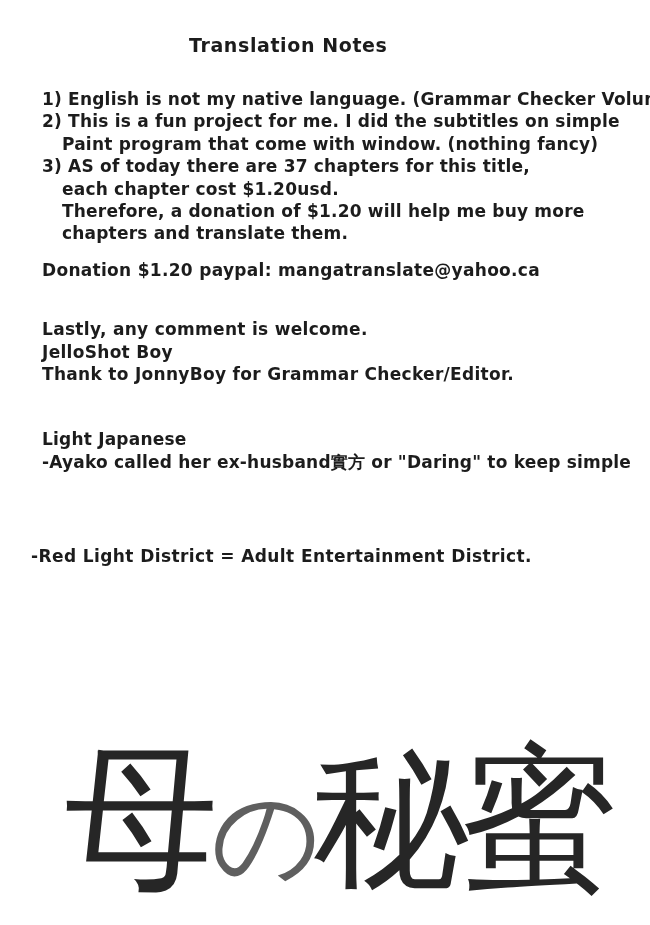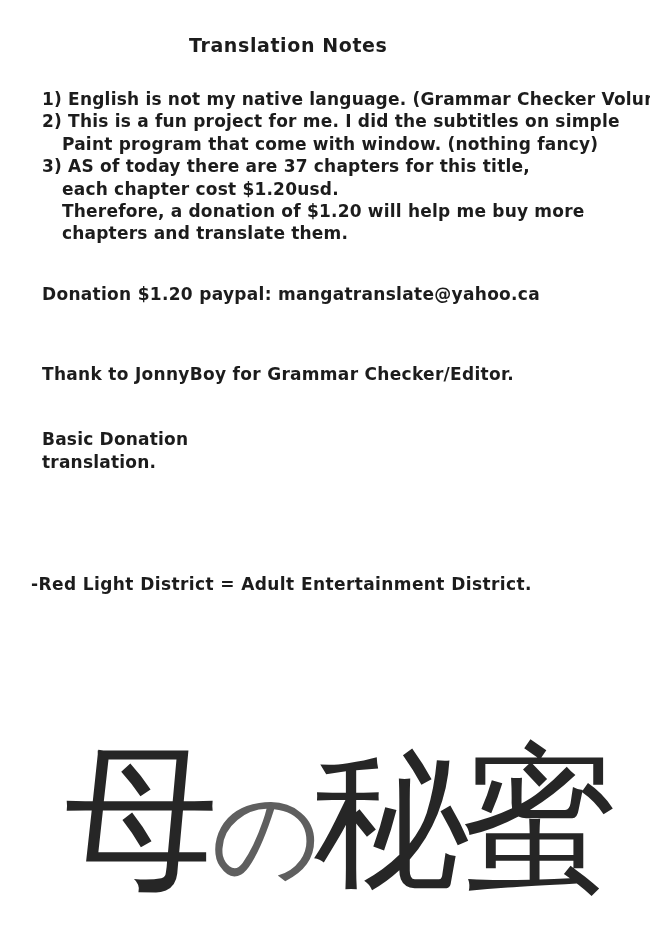--- a/index.html
+++ b/index.html
@@ -33,21 +33,21 @@
     line-height: 22.4px;
     letter-spacing: 0.2px;
     white-space: nowrap;
   }
   .notes-list .cont {
     padding-left: 20px;
   }
   .donation-line {
     position: absolute;
     left: 42px;
-    top: 284px;
+    top: 260px;
     font-size: 17px;
     letter-spacing: 0.3px;
     white-space: nowrap;
   }
   .closing-block {
     position: absolute;
     left: 42px;
     top: 318px;
     font-size: 17px;
     line-height: 23px;
@@ -71,21 +71,20 @@
     letter-spacing: 0.2px;
     white-space: nowrap;
   }
   .district-line {
     position: absolute;
     left: 31px;
     top: 546px;
     font-size: 17px;
     letter-spacing: 0.4px;
     white-space: nowrap;
-    margin-top: 28px;
   }
   .manga-title {
     position: absolute;
     left: 64px;
     top: 738px;
     display: flex;
     align-items: baseline;
     font-family: "DejaVu Serif", "Liberation Serif", serif;
     font-weight: normal;
     color: #262626;
@@ -114,26 +113,30 @@
     <div class="line">2) This is a fun project for me. I did the subtitles on simple</div>
     <div class="line cont">Paint program that come with window. (nothing fancy)</div>
     <div class="line">3) AS of today there are 37 chapters for this title,</div>
     <div class="line cont">each chapter cost $1.20usd.</div>
     <div class="line cont">Therefore, a donation of $1.20 will help me buy more</div>
     <div class="line cont">chapters and translate them.</div>
   </div>
 
   <div class="donation-line">Donation $1.20 paypal: mangatranslate@yahoo.ca</div>
 
+  <div class="closing-block">
+    <div class="line">Lastly, any comment is welcome.</div>
+    <div class="line">JelloShot Boy</div>
+  </div>
 
   <div class="credits-line">Thank to JonnyBoy for Grammar Checker/Editor.</div>
 
   <div class="glossary-block">
-    <div class="line">Basic Donation</div>
-    <div class="line">translation.</div>
+    <div class="line">Light Japanese</div>
+    <div class="line">-Ayako called her ex-husband實方 or "Daring" to keep simple</div>
   </div>
 
   <div class="district-line">-Red Light District = Adult Entertainment District.</div>
 
   <div class="manga-title">
     <span class="kanji">母</span>
     <span class="kana">の</span>
     <span class="kanji">秘</span>
     <span class="kanji">蜜</span>
   </div>

